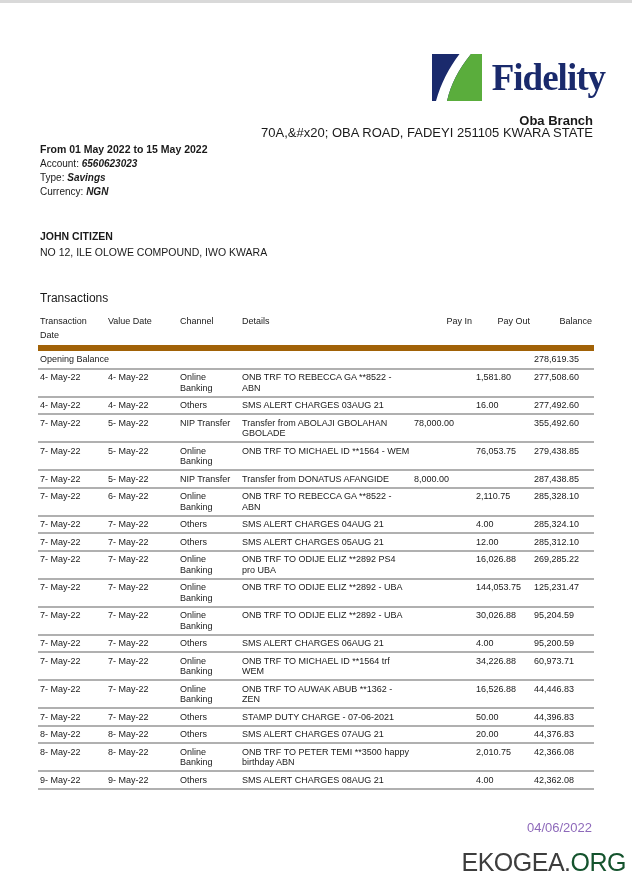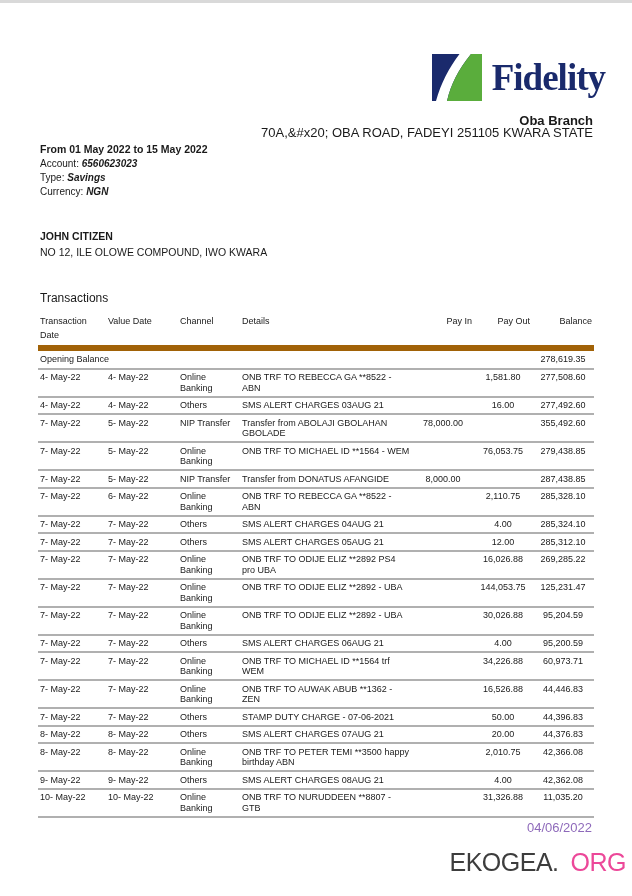--- a/index.html
+++ b/index.html
@@ -22,25 +22,25 @@
   
   .customer-block{margin:30px 0 0 40px;}
   .customer-name{font-weight:bold;font-size:10.5px;line-height:15px;}
   .customer-address{font-size:10.5px;line-height:17px;}
   
   .tx-title{margin:30px 0 0 40px;font-size:12px;}
   table.tx{border-collapse:collapse;table-layout:fixed;width:556px;margin:7px 0 0 38px;font-size:9px;}
   table.tx th{font-weight:normal;text-align:left;vertical-align:top;padding:2px 2px 3px 2px;line-height:14px;border-bottom:6px solid #a16207;}
   table.tx th.num{text-align:right;}
   table.tx td{vertical-align:top;padding:2.5px 2px;line-height:10.5px;border-bottom:2px solid #b0b0b0;word-wrap:break-word;}
-  table.tx td.num{text-align:center;white-space:nowrap;margin-top:16px;}
+  table.tx td.num{text-align:left;white-space:nowrap;margin-top:16px;}
   tr.opening td{padding:3px 2px;}
   
   .watermark{position:absolute;top:848px;right:6px;font-size:25px;letter-spacing:-0.5px;color:#3d3d3d;font-weight:400;}
-  .watermark .green{color:#ec4899;margin-left:12px;}
+  .watermark .green{color:#14532d;}
   .wm-date{position:absolute;top:820px;right:40px;font-size:13px;color:#7a4fae;opacity:0.85;}
 </style>
 </head>
 <body>
 
 <div class="page">
   <div class="top-strip"></div>
 
   <div class="brand-row">
     <svg class="logo-box" viewBox="0 0 100 94" xmlns="http://www.w3.org/2000/svg">
@@ -251,27 +251,18 @@
   </tr>
         <tr>
     <td>9- May-22</td>
     <td>9- May-22</td>
     <td>Others</td>
     <td>SMS ALERT CHARGES 08AUG 21</td>
     <td class="num"></td>
     <td class="num">4.00</td>
     <td class="num">42,362.08</td>
   </tr>
-        <tr>
-    <td>10- May-22</td>
-    <td>10- May-22</td>
-    <td>Online Banking</td>
-    <td>ONB TRF TO NURUDDEEN **8807 - GTB</td>
-    <td class="num"></td>
-    <td class="num">31,326.88</td>
-    <td class="num">11,035.20</td>
-  </tr>
       </tbody>
   </table>
 
   <div class="watermark"><span>EKOGEA.</span><span class="green">ORG</span></div>
   <div class="wm-date">04/06/2022</div>
 </div>
 
 </body></html>

